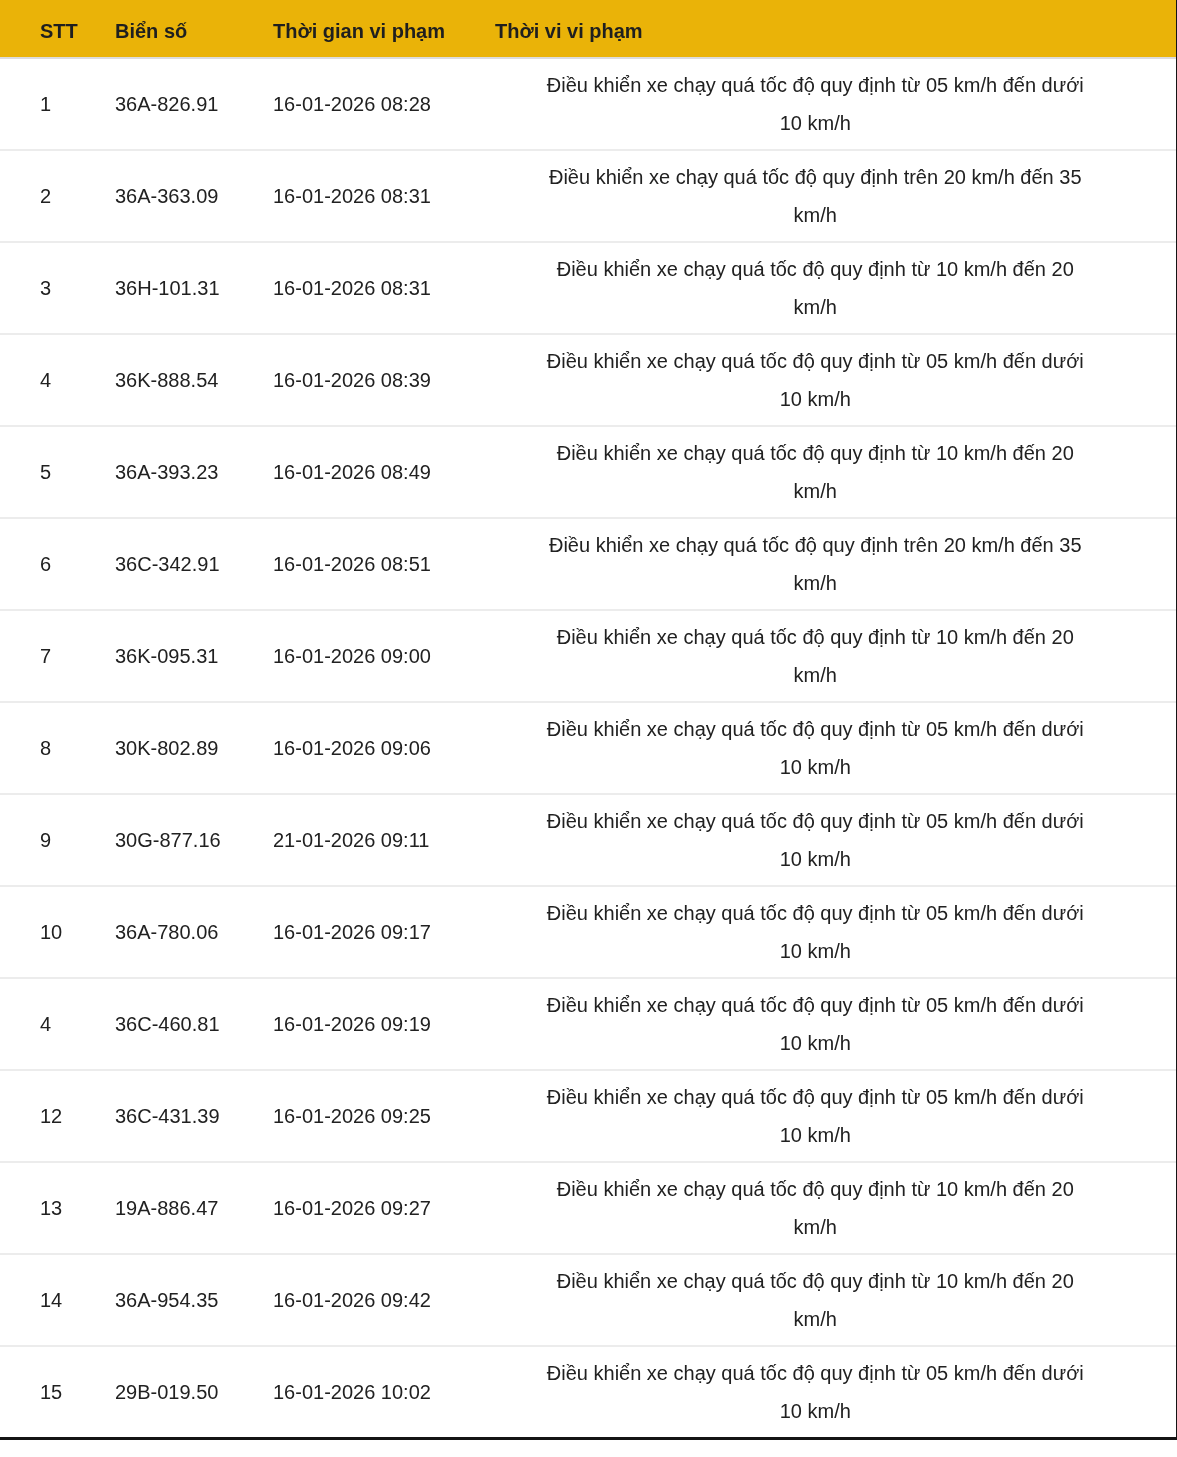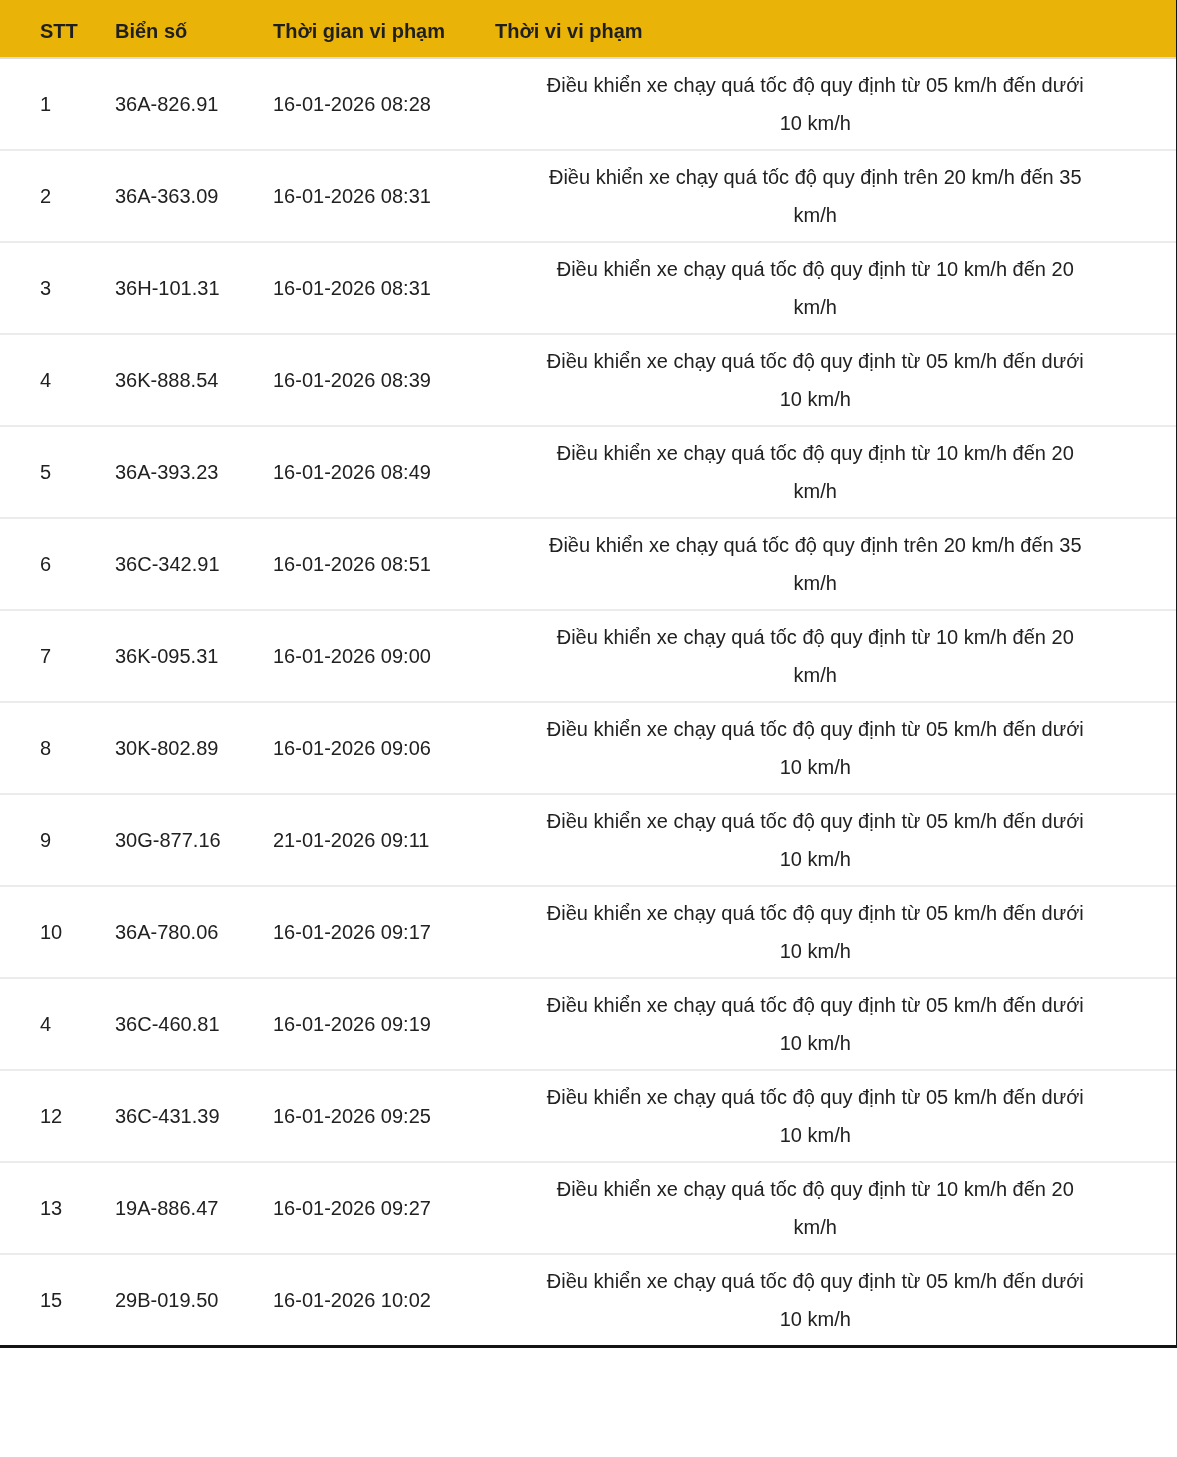--- a/index.html
+++ b/index.html
@@ -199,20 +199,29 @@
   <tr>
     <td>13</td>
     <td>19A-886.47</td>
     <td>16-01-2026 09:27</td>
     <td>
       <div class="behavior-line">Điều khiển xe chạy quá tốc độ quy định từ 10 km/h đến 20</div>
       <div class="behavior-line">km/h</div>
     </td>
   </tr>
 
+  <tr>
+    <td>14</td>
+    <td>36A-954.35</td>
+    <td>16-01-2026 09:42</td>
+    <td>
+      <div class="behavior-line">Điều khiển xe chạy quá tốc độ quy định từ 10 km/h đến 20</div>
+      <div class="behavior-line">km/h</div>
+    </td>
+  </tr>
 
   <tr>
     <td>15</td>
     <td>29B-019.50</td>
     <td>16-01-2026 10:02</td>
     <td>
       <div class="behavior-line">Điều khiển xe chạy quá tốc độ quy định từ 05 km/h đến dưới</div>
       <div class="behavior-line">10 km/h</div>
     </td>
   </tr>

